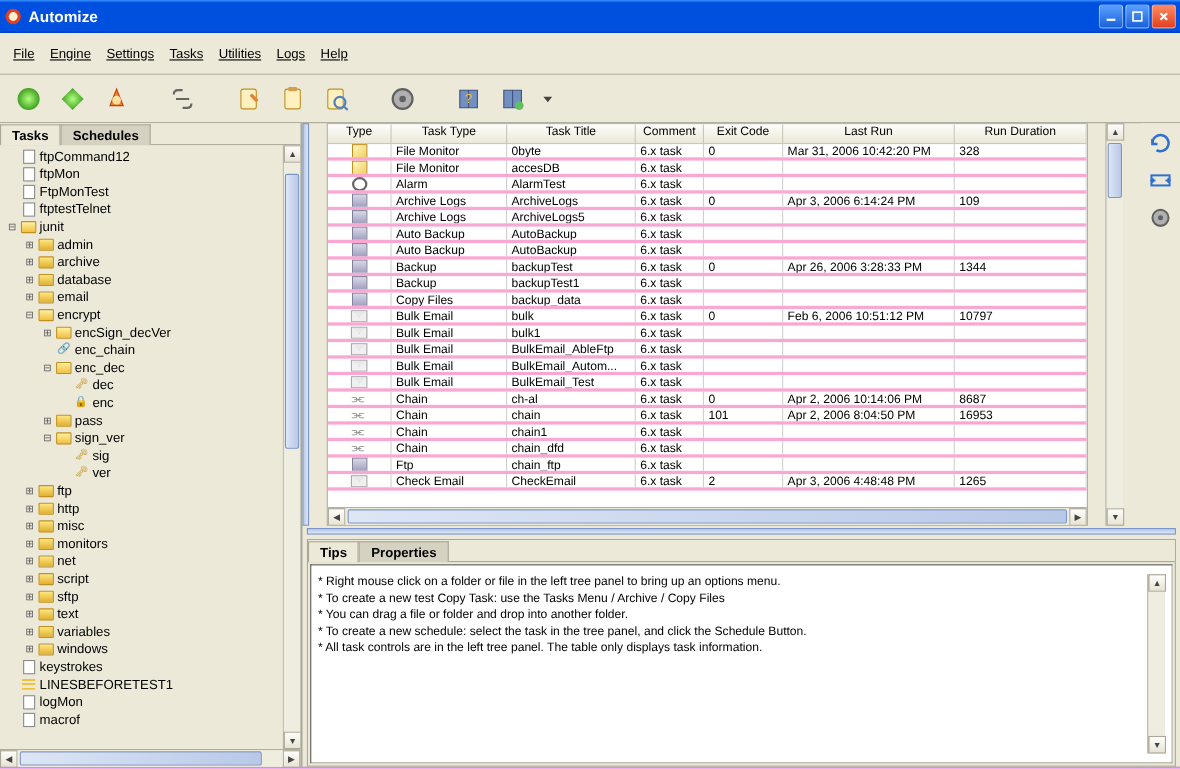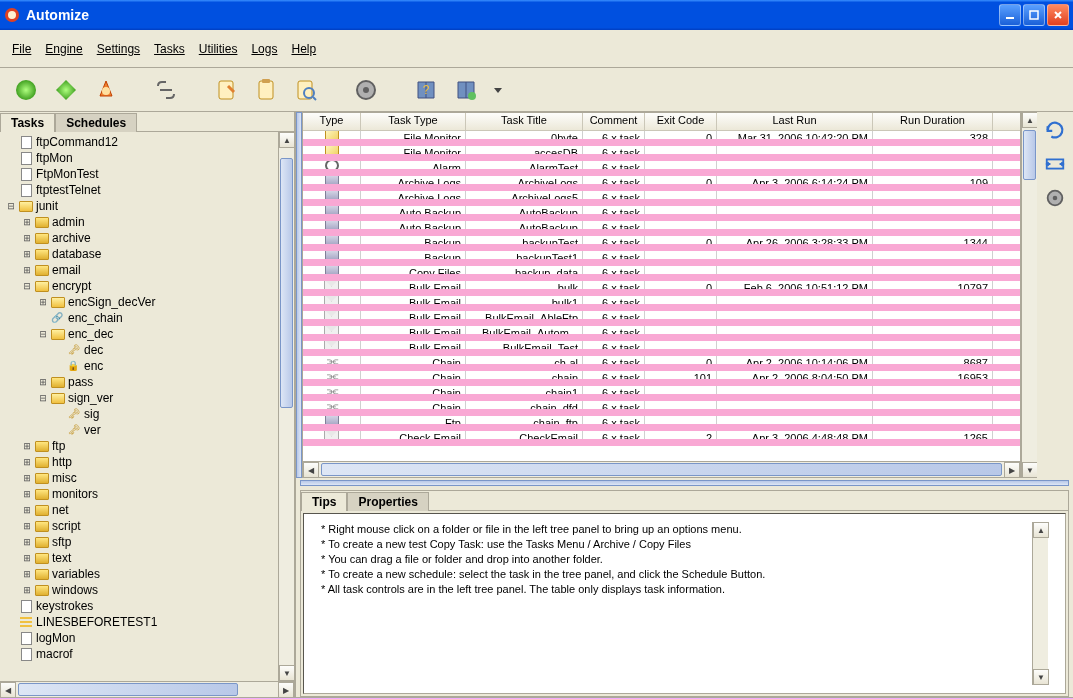--- a/index.html
+++ b/index.html
@@ -52,36 +52,36 @@
 .lines-icon { width: 12px; height: 10px; background: repeating-linear-gradient(to bottom, #f0c040 0, #f0c040 2px, transparent 2px, transparent 4px); }
 
 
 .scrollbar-v { width: 16px; background: #e8e4d8; border-left: 1px solid #aca899; display: flex; flex-direction: column; }
 .scrollbar-h { height: 16px; background: #e8e4d8; border-top: 1px solid #aca899; display: flex; }
 .sb-btn { width: 16px; height: 16px; background: linear-gradient(to bottom, #fdfdfb, #e8e4d4); border: 1px solid #aca899; display: flex; align-items: center; justify-content: center; font-size: 8px; color: #444; }
 .sb-track { flex: 1; background: #efede0; position: relative; }
 .sb-thumb { background: linear-gradient(to right, #dde6f5, #b8c8e8); border: 1px solid #7a96c8; border-radius: 2px; }
 
 
-.table-area { display: flex; height: 366px; }
+.table-area { display: flex; height: 366px; gap: 16px; }
 .table-scroll { flex: 1; overflow: hidden; background: white; border: 1px solid #aca899; display: flex; flex-direction: column; }
 .thead { display: flex; background: linear-gradient(to bottom, #fdfdfb, #ece8d8); border-bottom: 1px solid #cbc7b8; height: 18px; }
 .thead .th { border-right: 1px solid #cbc7b8; padding: 1px 4px; text-align: center; font-size: 11px; overflow: hidden; white-space: nowrap; }
 .tbody { flex: 1; overflow: hidden; }
-.tbody .tr { display: flex; height: 15px; border-bottom: 7px solid #f9a8d4; text-align: right; }
+.tbody .tr { display: flex; height: 15px; border-bottom: 3px solid #f9a8d4; }
 .tbody .td { border-right: 1px solid #d0d0d0; padding: 0 4px; font-size: 11px; overflow: hidden; white-space: nowrap; line-height: 15px; }
 .td-icon { display: flex; align-items: center; justify-content: center; padding: 0; }
 .col-type { width: 58px; } .col-tasktype { width: 105px; } .col-title { width: 117px; } .col-comment { width: 62px; } .col-exit { width: 72px; } .col-lastrun { width: 156px; } .col-duration { width: 120px; }
 
 .right-tools { width: 36px; display: flex; flex-direction: column; align-items: center; padding-top: 6px; gap: 10px; background: #ece9d8; }
 .right-tools .rtbtn { width: 24px; height: 24px; display: flex; align-items: center; justify-content: center; }
 
 
 .bottom-panel { flex: 1; border: 1px solid #aca899; margin: 4px 4px 0 4px; background: #ece9d8; display: flex; flex-direction: column; }
-.tips-body { flex: 1; background: white; border: 1px inset #aca899; margin: 2px; padding: 8px 17px; font-size: 11px; overflow: hidden; display: flex; }
+.tips-body { flex: 1; background: white; border: 1px inset #aca899; margin: 2px; padding: 8px 6px; font-size: 11px; overflow: hidden; display: flex; }
 .tips-text { flex: 1; }
 .tips-text p { margin: 0; line-height: 15px; }
 
 
 .statusbar { height: 18px; border-top: 1px solid #aca899; padding: 1px 4px; font-size: 12px; background: #f0abfc; }
 
 
 .ri { width: 14px; height: 13px; display: inline-block; }
 .ri-note { background: linear-gradient(135deg, #fff6c0, #f0d060); border: 1px solid #c09020; }
 .ri-clock { border-radius: 50%; border: 2px solid #666; position: relative; }

